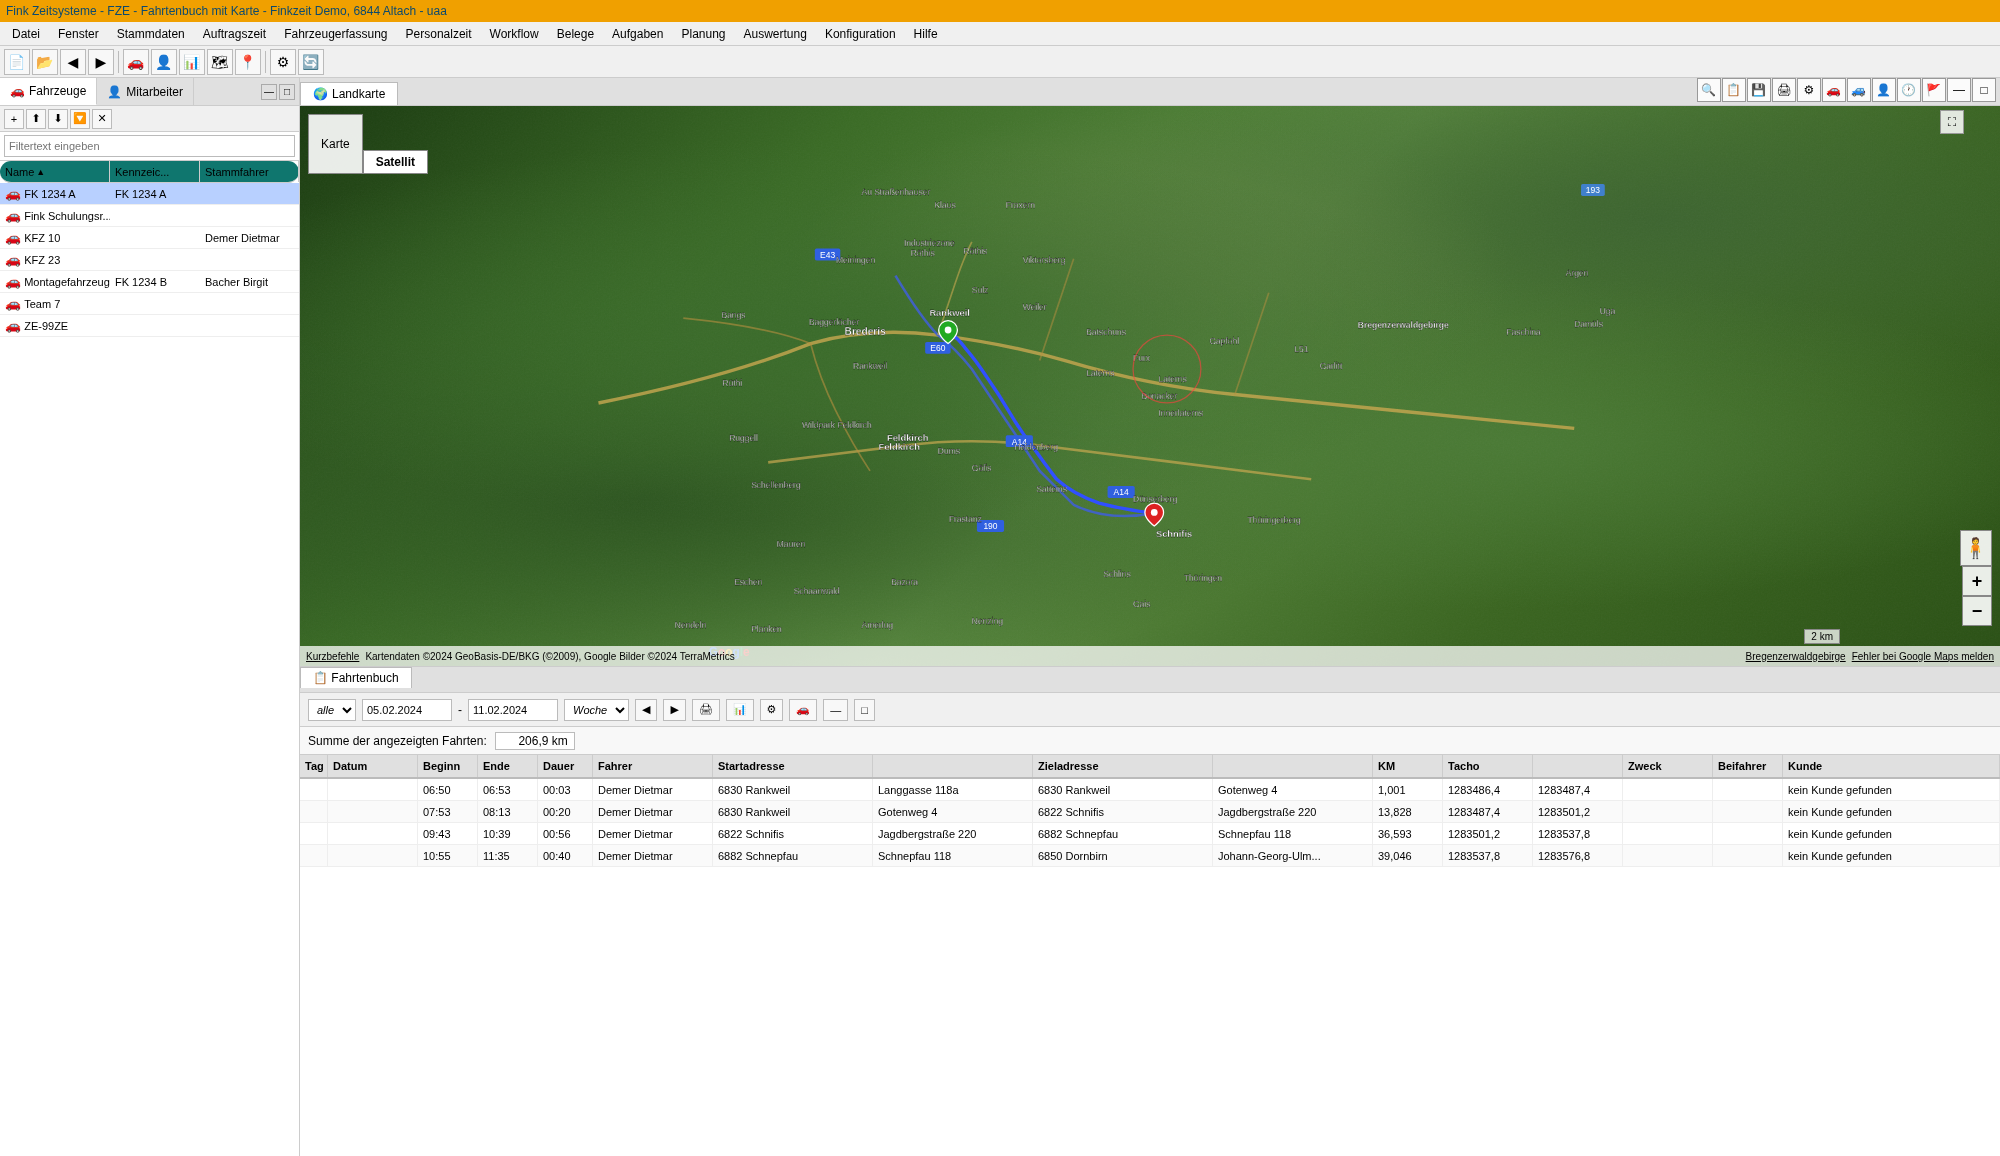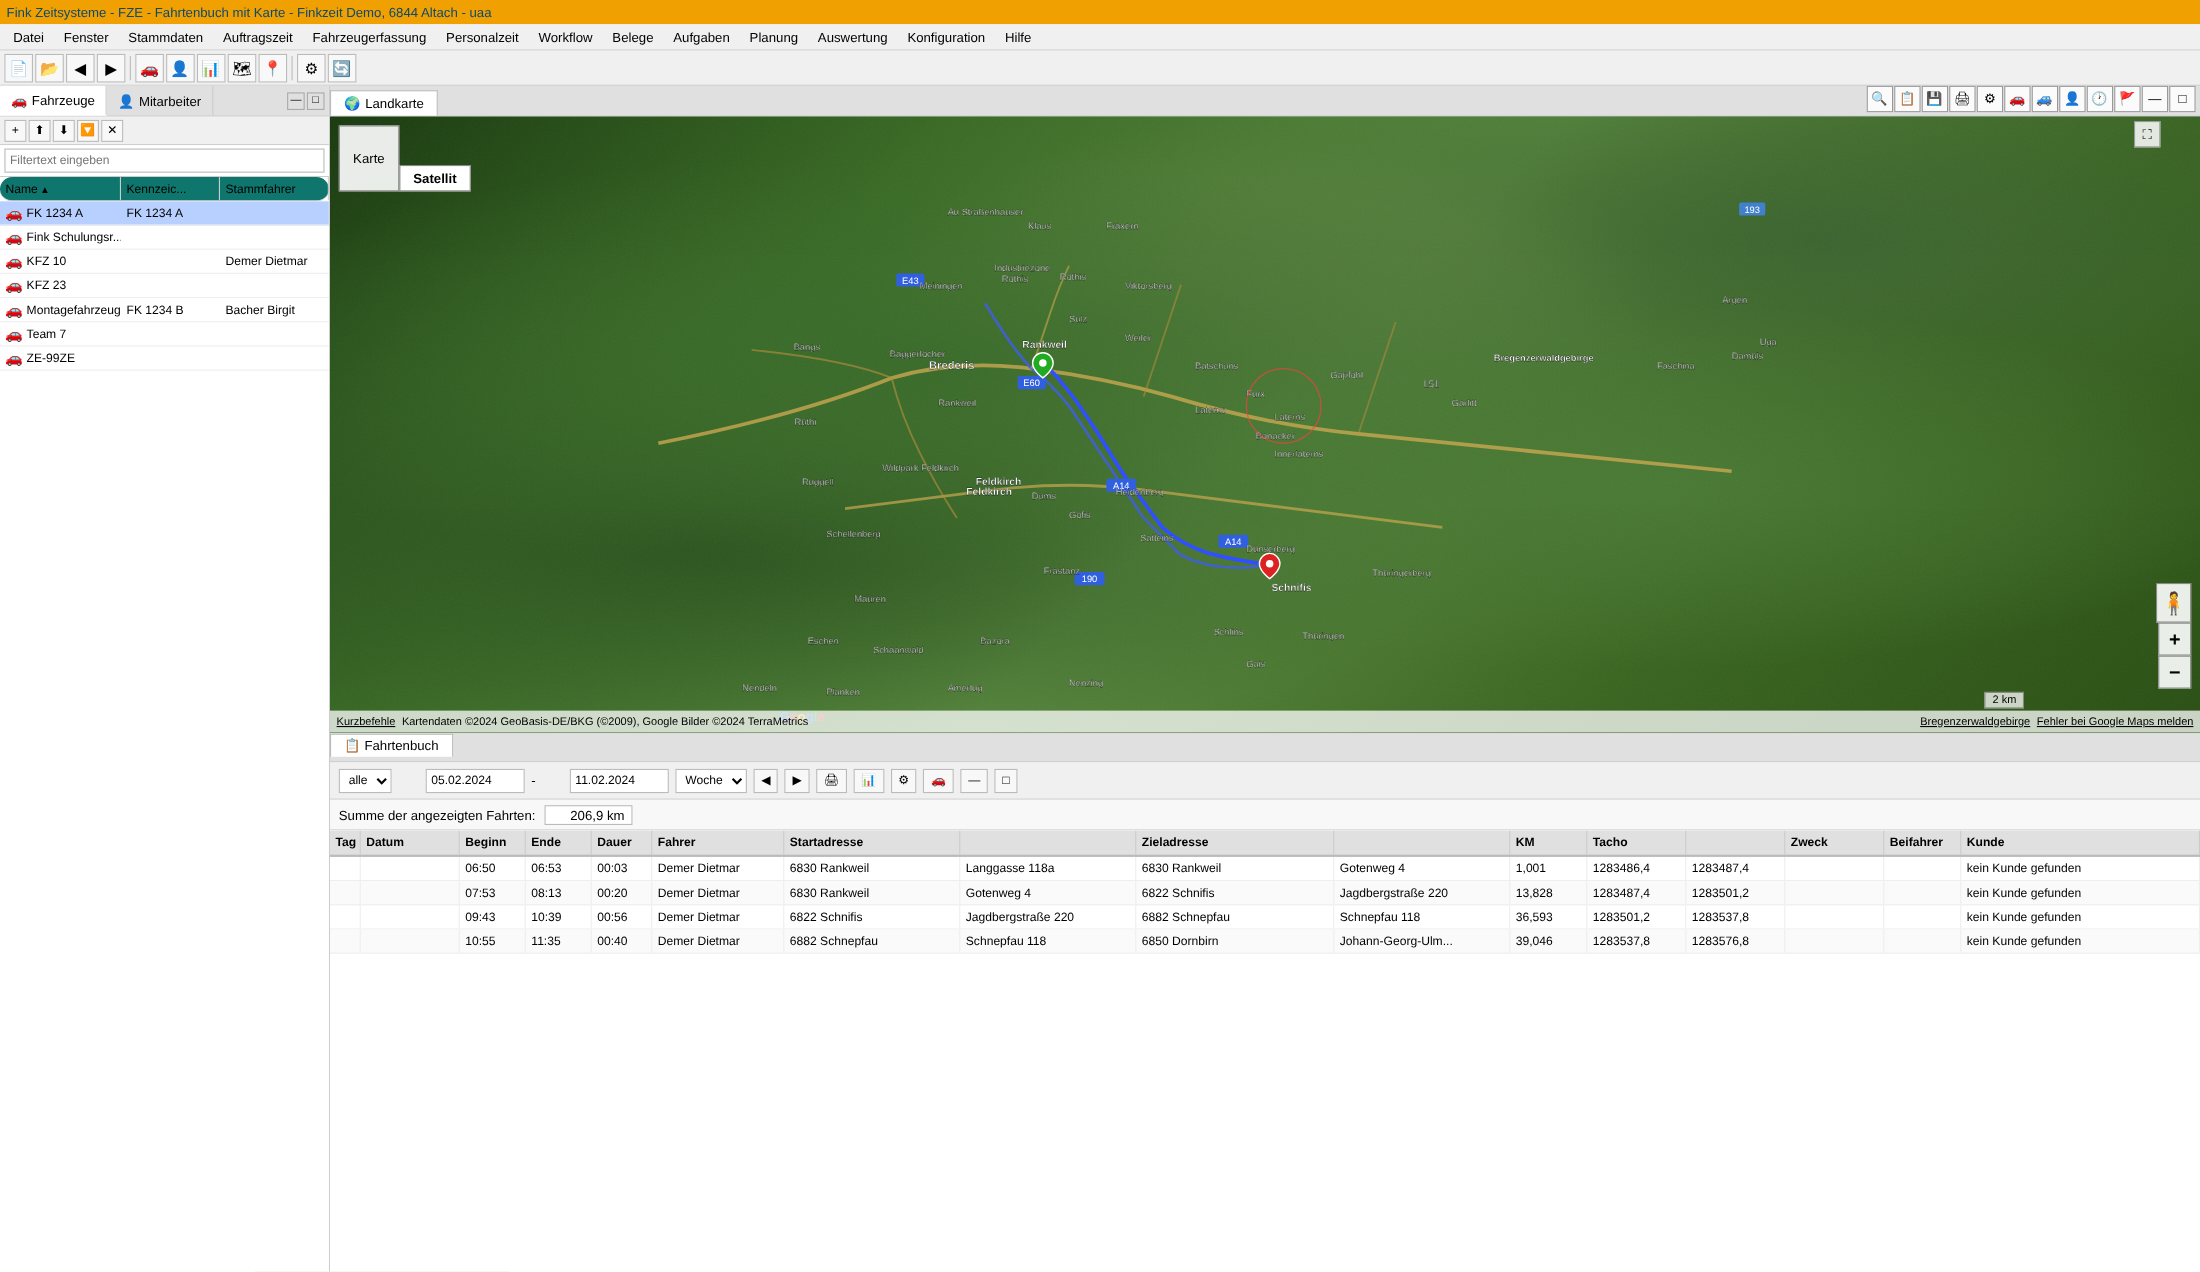--- a/index.html
+++ b/index.html
@@ -335,29 +335,29 @@
       background: #f0f0f0;
       border-bottom: 1px solid #ccc;
       height: 34px;
     }
     .filter-select {
       height: 22px;
       border: 1px solid #bbb;
       background: #fff;
       font-size: 11px;
       padding: 1px 4px;
+      font-style: italic;
     }
     .filter-date {
       height: 22px;
       border: 1px solid #bbb;
       background: #fff;
       font-size: 11px;
       padding: 1px 4px;
       width: 90px;
-      margin-left: 25px;
     }
     .filter-btn {
       height: 22px;
       padding: 2px 6px;
       border: 1px solid #bbb;
       background: #f8f8f8;
       cursor: pointer;
       font-size: 11px;
     }
 

